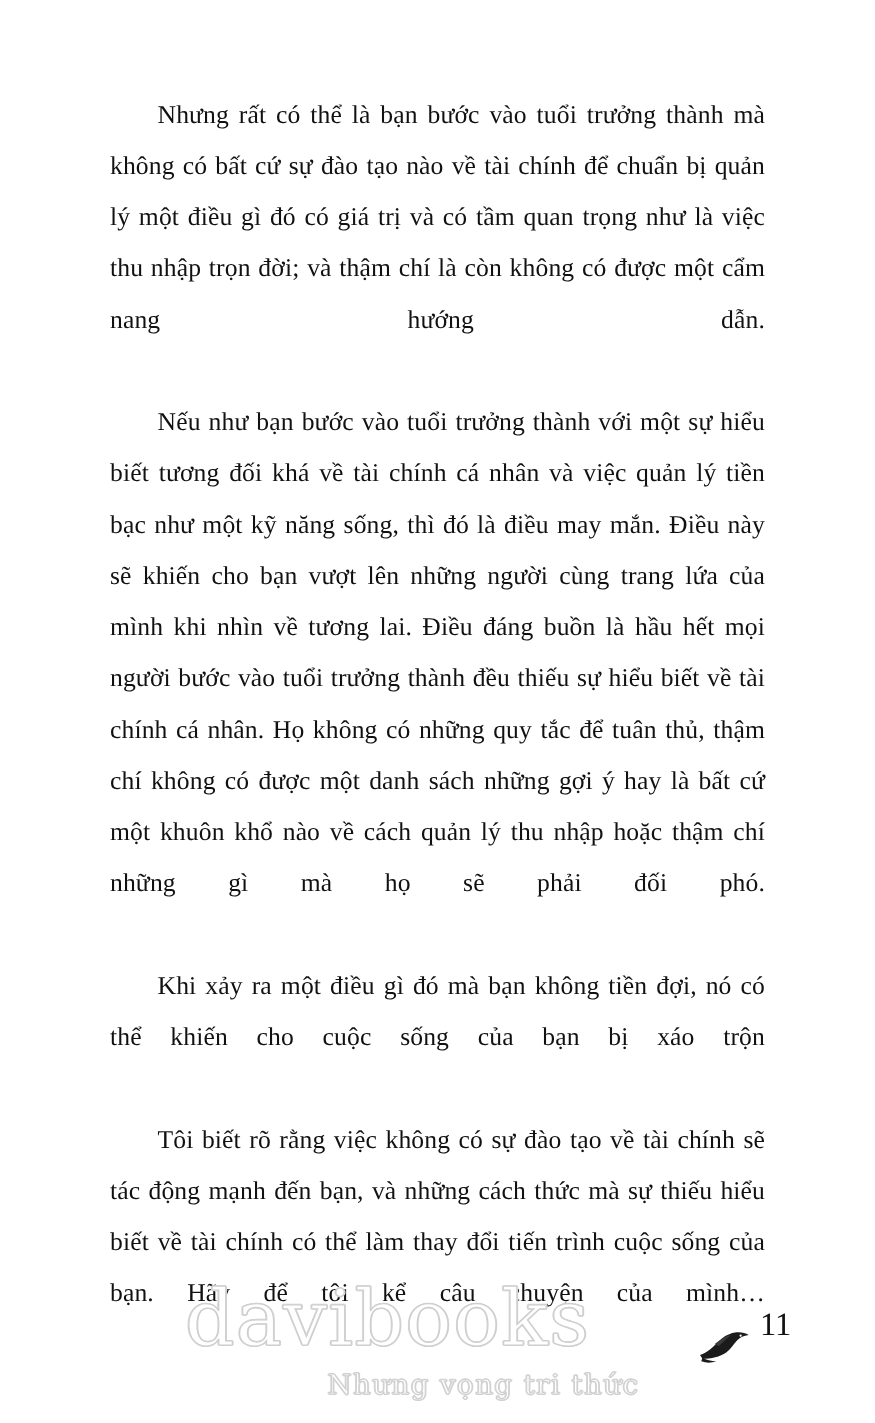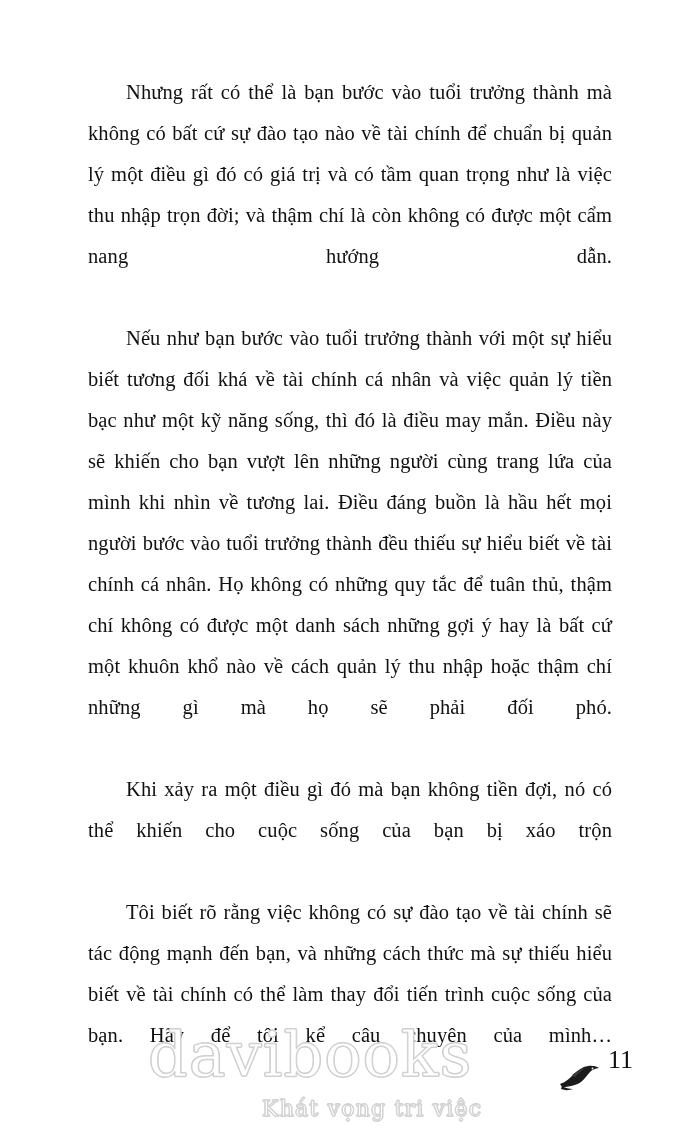--- a/index.html
+++ b/index.html
@@ -116,21 +116,21 @@
 
   <div id="text-column">
     <p class="para">Nhưng rất có thể là bạn bước vào tuổi trưởng thành mà không có bất cứ sự đào tạo nào về tài chính để chuẩn bị quản lý một điều gì đó có giá trị và có tầm quan trọng như là việc thu nhập trọn đời; và thậm chí là còn không có được một cẩm nang hướng dẫn.</p>
     <p class="para">Nếu như bạn bước vào tuổi trưởng thành với một sự hiểu biết tương đối khá về tài chính cá nhân và việc quản lý tiền bạc như một kỹ năng sống, thì đó là điều may mắn. Điều này sẽ khiến cho bạn vượt lên những người cùng trang lứa của mình khi nhìn về tương lai. Điều đáng buồn là hầu hết mọi người bước vào tuổi trưởng thành đều thiếu sự hiểu biết về tài chính cá nhân. Họ không có những quy tắc để tuân thủ, thậm chí không có được một danh sách những gợi ý hay là bất cứ một khuôn khổ nào về cách quản lý thu nhập hoặc thậm chí những gì mà họ sẽ phải đối phó.</p>
     <p class="para">Khi xảy ra một điều gì đó mà bạn không tiền đợi, nó có thể khiến cho cuộc sống của bạn bị xáo trộn</p>
     <p class="para">Tôi biết rõ rằng việc không có sự đào tạo về tài chính sẽ tác động mạnh đến bạn, và những cách thức mà sự thiếu hiểu biết về tài chính có thể làm thay đổi tiến trình cuộc sống của bạn. Hãy để tôi kể câu chuyện của mình…</p>
   </div>
 
   <div id="watermark">
     <div id="wm-main">davibooks</div>
-    <div id="wm-sub">Khát vọng tri việc</div>
+    <div id="wm-sub">Nhưng vọng tri thức</div>
     <svg id="wm-bird" viewBox="0 0 46 34" xmlns="http://www.w3.org/2000/svg">
       <path d="M4 26 C10 24, 14 20, 18 16 C22 12, 26 9, 32 8 C36 7.4, 40 8, 43 10 C39 10.5, 36 12, 34 14 C31 17, 29 21, 25 24 C20 27.5, 13 29, 6 29 Z" fill="#1b1b1b"></path>
       <path d="M16 17 C20 14, 24 11, 29 10 C25 13, 22 16, 19 19 Z" fill="#3a3a3a"></path>
       <path d="M6 28 C9 30, 13 31, 17 31 C13 32.5, 9 32.5, 5 31 Z" fill="#1b1b1b"></path>
       <circle cx="36.5" cy="10.5" r="0.9" fill="#ffffff"></circle>
     </svg>
   </div>
 
   <div id="page-number">11</div>
 

